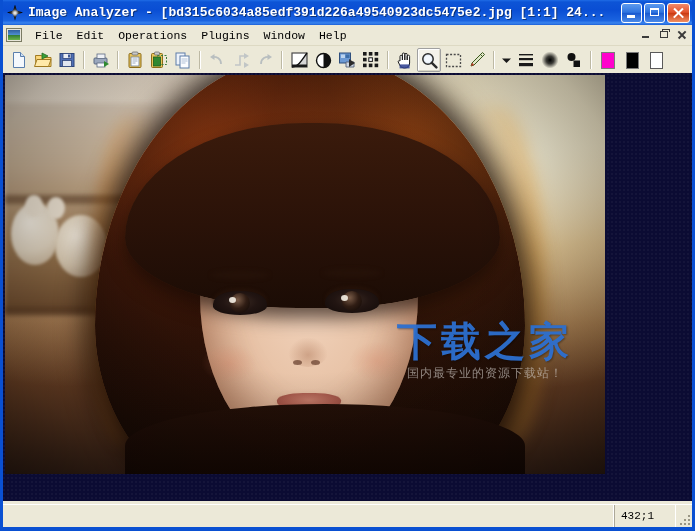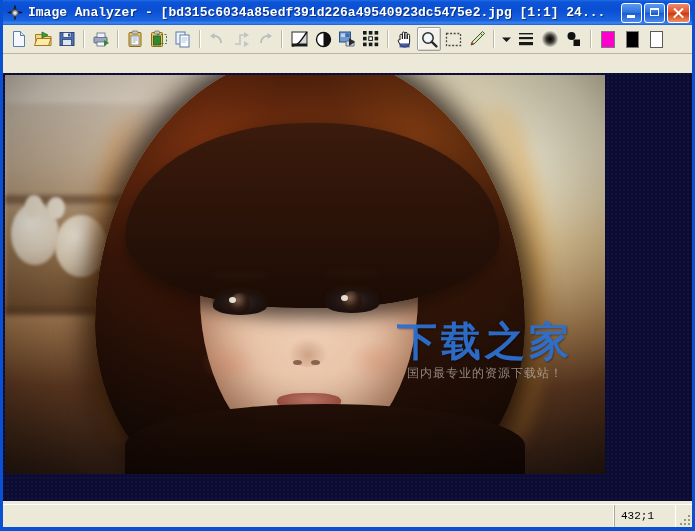--- a/index.html
+++ b/index.html
@@ -397,20 +397,41 @@
       <div class="cbtn">
           <span class="g-max"></span>
         </div>
       <div class="cbtn close">
           <span class="g-x1"></span>
           <span class="g-x2"></span>
         </div>
     </div>
   </div>
 
+  <div class="menubar">
+    <div class="menu-doc-icon"></div>
+    <div class="menu-item">File</div>
+    <div class="menu-item">Edit</div>
+    <div class="menu-item">Operations</div>
+    <div class="menu-item">Plugins</div>
+    <div class="menu-item">Window</div>
+    <div class="menu-item">Help</div>
+    <div class="mdi-buttons">
+      <div class="mdibtn">
+          <span class="m-min"></span>
+        </div>
+      <div class="mdibtn">
+          <span class="m-res"></span>
+        </div>
+      <div class="mdibtn">
+          <span class="m-x1"></span>
+          <span class="m-x2"></span>
+        </div>
+    </div>
+  </div>
 
   <div class="toolbar">
 
     <div class="tb">
       <svg width="18" height="18" viewBox="0 0 18 18">
         <path d="M3.5 1.5h7l4 4v11h-11z" fill="#f4f8fd" stroke="#5a7fae" stroke-width="1"></path>
         <path d="M10.5 1.5v4h4" fill="#cfe0f2" stroke="#5a7fae" stroke-width="1"></path>
       </svg>
     </div>
     <div class="tb">

